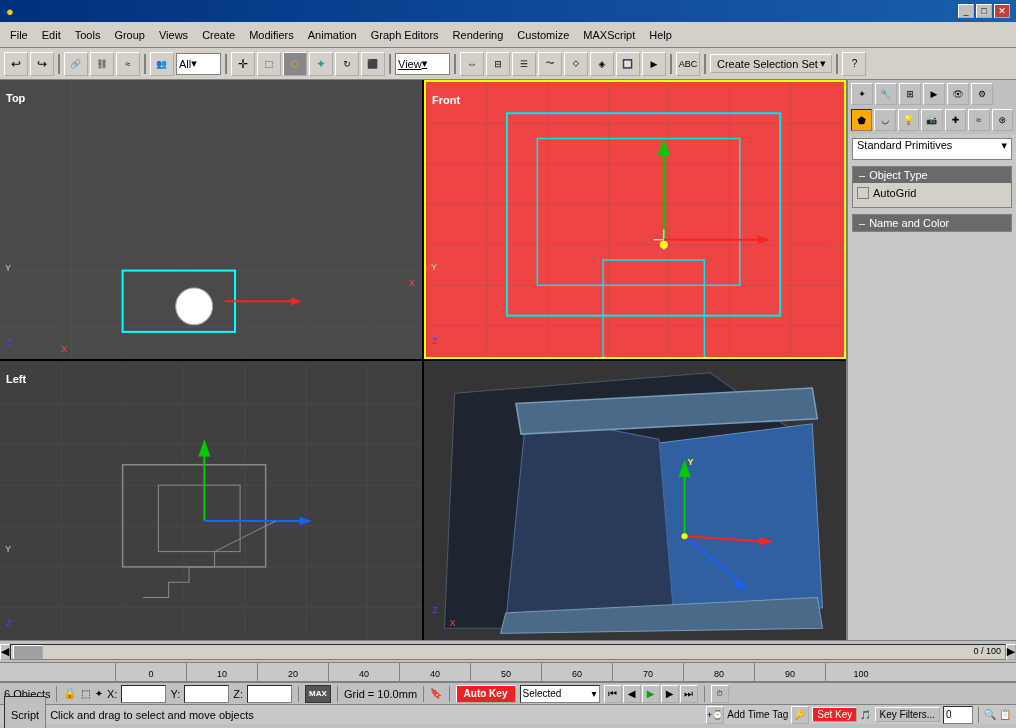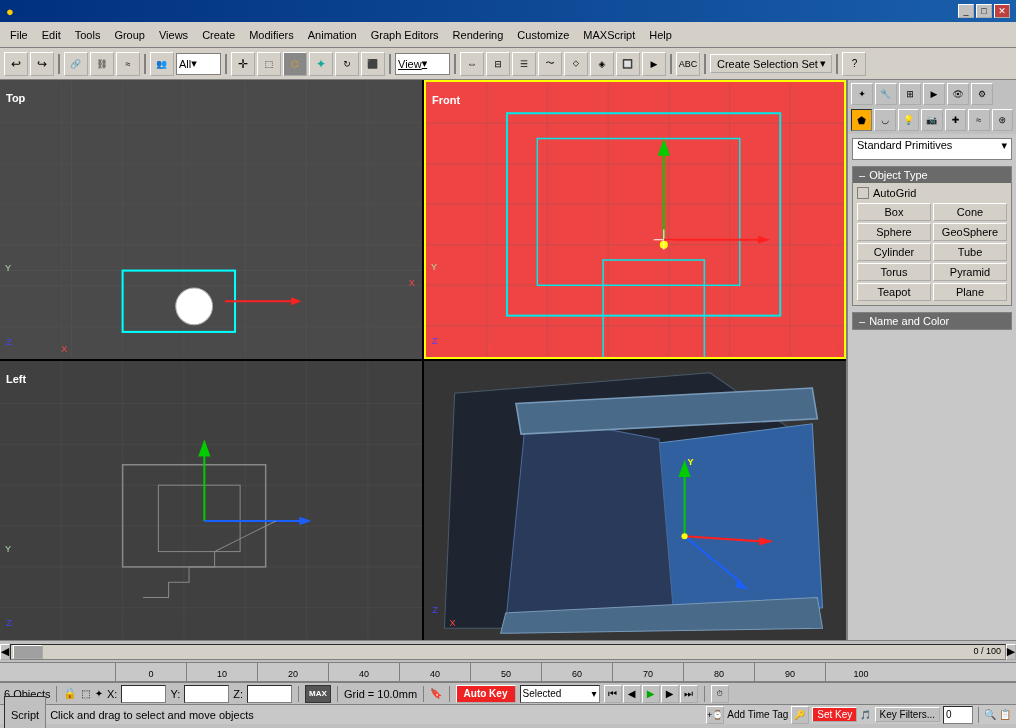--- a/index.html
+++ b/index.html
@@ -604,32 +604,20 @@
     <div class="rp-section">
       <div class="rp-section-header">
         <span style="cursor:pointer;">–</span>
         <span>Object Type</span>
       </div>
       <div class="rp-section-content">
         <div class="rp-autogrid">
           <div class="checkbox-fake"></div>
           <span>AutoGrid</span>
         </div>
-        <div class="rp-btn-grid">
-          <div class="rp-prim-btn">Box</div>
-          <div class="rp-prim-btn">Cone</div>
-          <div class="rp-prim-btn">Sphere</div>
-          <div class="rp-prim-btn">GeoSphere</div>
-          <div class="rp-prim-btn">Cylinder</div>
-          <div class="rp-prim-btn">Tube</div>
-          <div class="rp-prim-btn">Torus</div>
-          <div class="rp-prim-btn">Pyramid</div>
-          <div class="rp-prim-btn">Teapot</div>
-          <div class="rp-prim-btn">Plane</div>
-        </div>
       </div>
     </div>
 
     <div class="rp-section" style="margin-top:4px;">
       <div class="rp-section-header">
         <span style="cursor:pointer;">–</span>
         <span>Name and Color</span>
       </div>
     </div>
 

